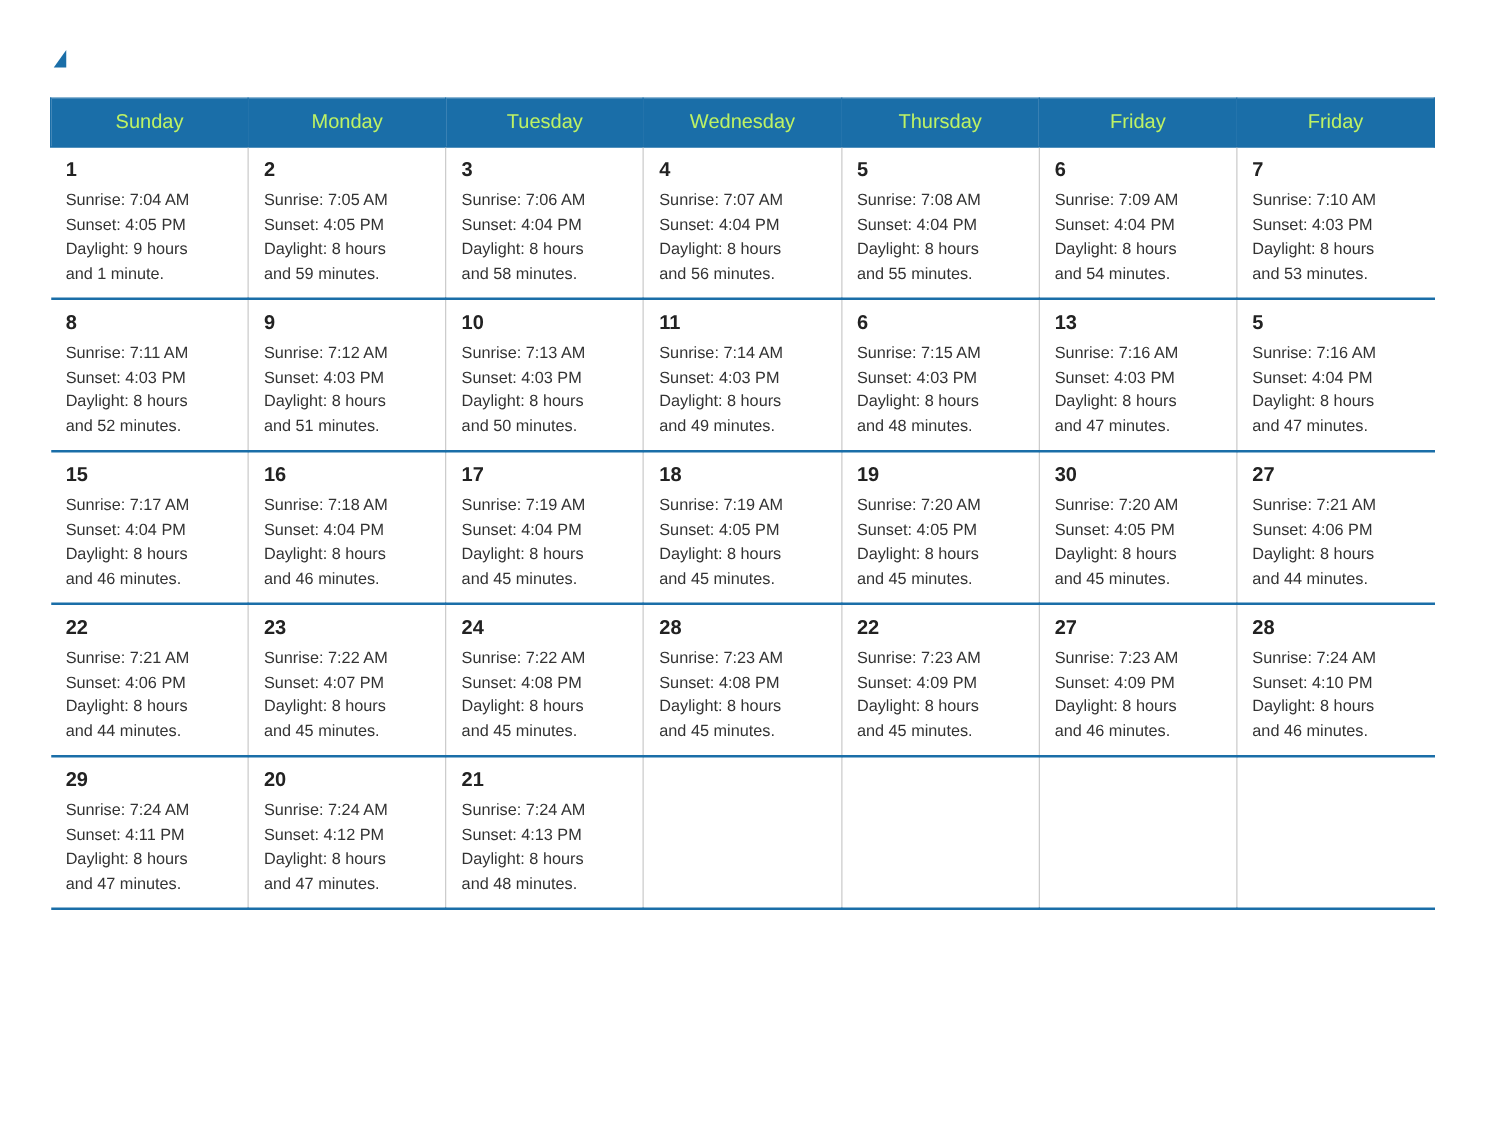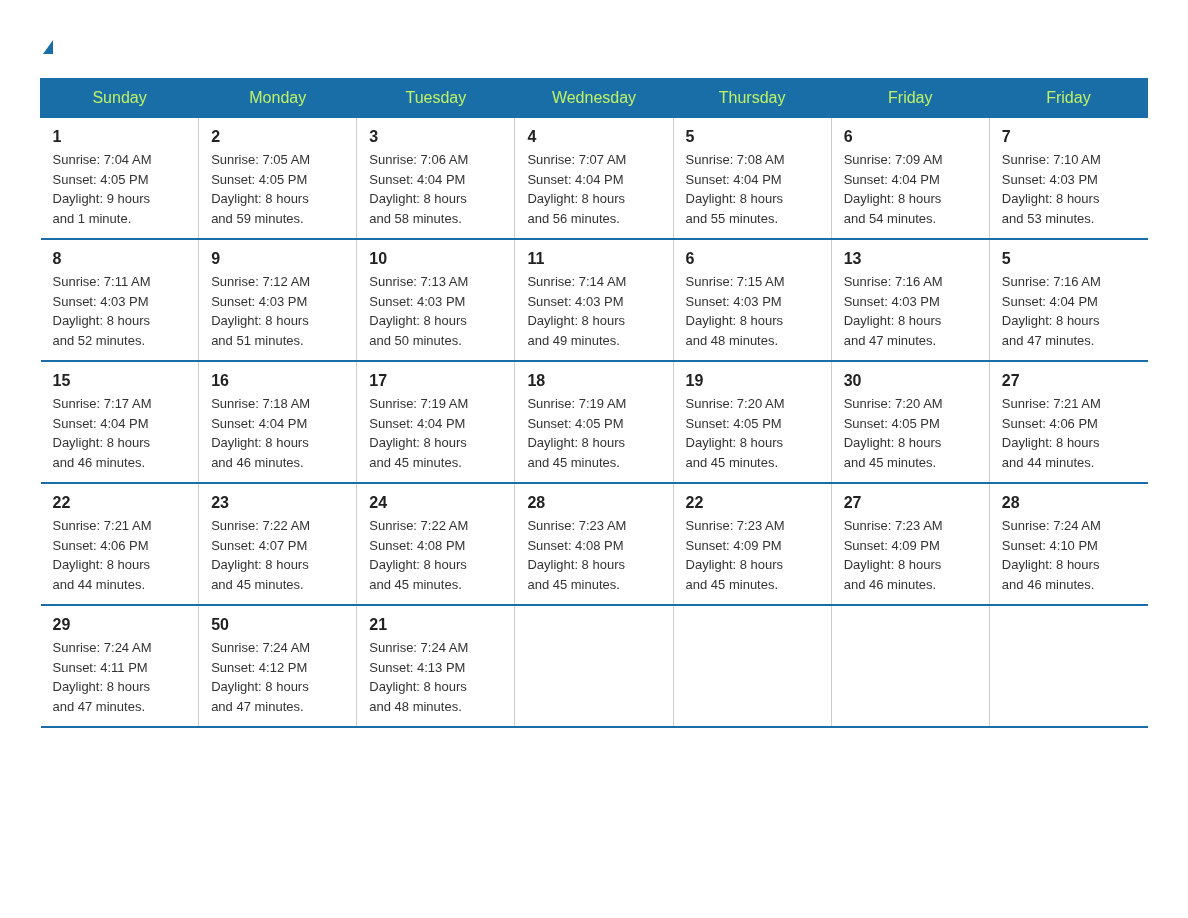--- a/index.html
+++ b/index.html
@@ -255,21 +255,21 @@
           <span class="day-number">28</span>
           <div class="day-info">Sunrise: 7:24 AM<br>Sunset: 4:10 PM<br>Daylight: 8 hours<br>and 46 minutes.</div>
         </td>
       </tr>
       <tr>
         <td>
           <span class="day-number">29</span>
           <div class="day-info">Sunrise: 7:24 AM<br>Sunset: 4:11 PM<br>Daylight: 8 hours<br>and 47 minutes.</div>
         </td>
         <td>
-          <span class="day-number">50</span>
+          <span class="day-number">20</span>
           <div class="day-info">Sunrise: 7:24 AM<br>Sunset: 4:12 PM<br>Daylight: 8 hours<br>and 47 minutes.</div>
         </td>
         <td>
           <span class="day-number">21</span>
           <div class="day-info">Sunrise: 7:24 AM<br>Sunset: 4:13 PM<br>Daylight: 8 hours<br>and 48 minutes.</div>
         </td>
         <td class="empty-cell"></td>
         <td class="empty-cell"></td>
         <td class="empty-cell"></td>
         <td class="empty-cell"></td>

